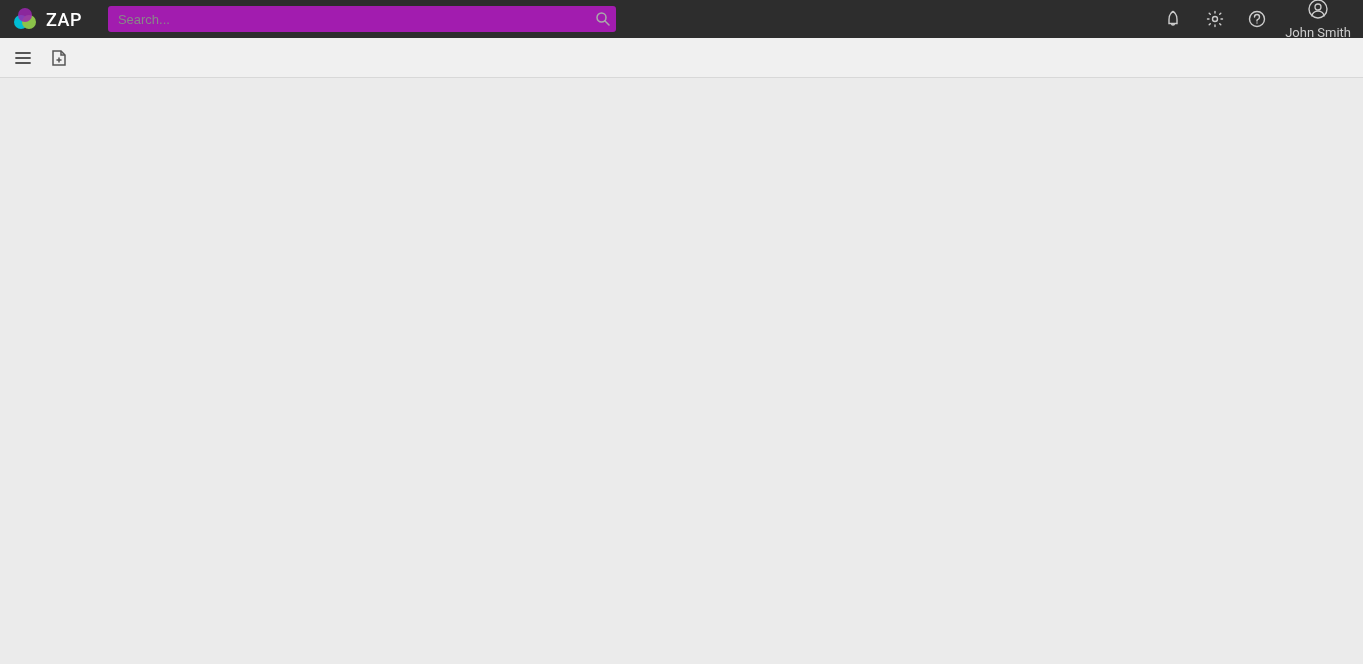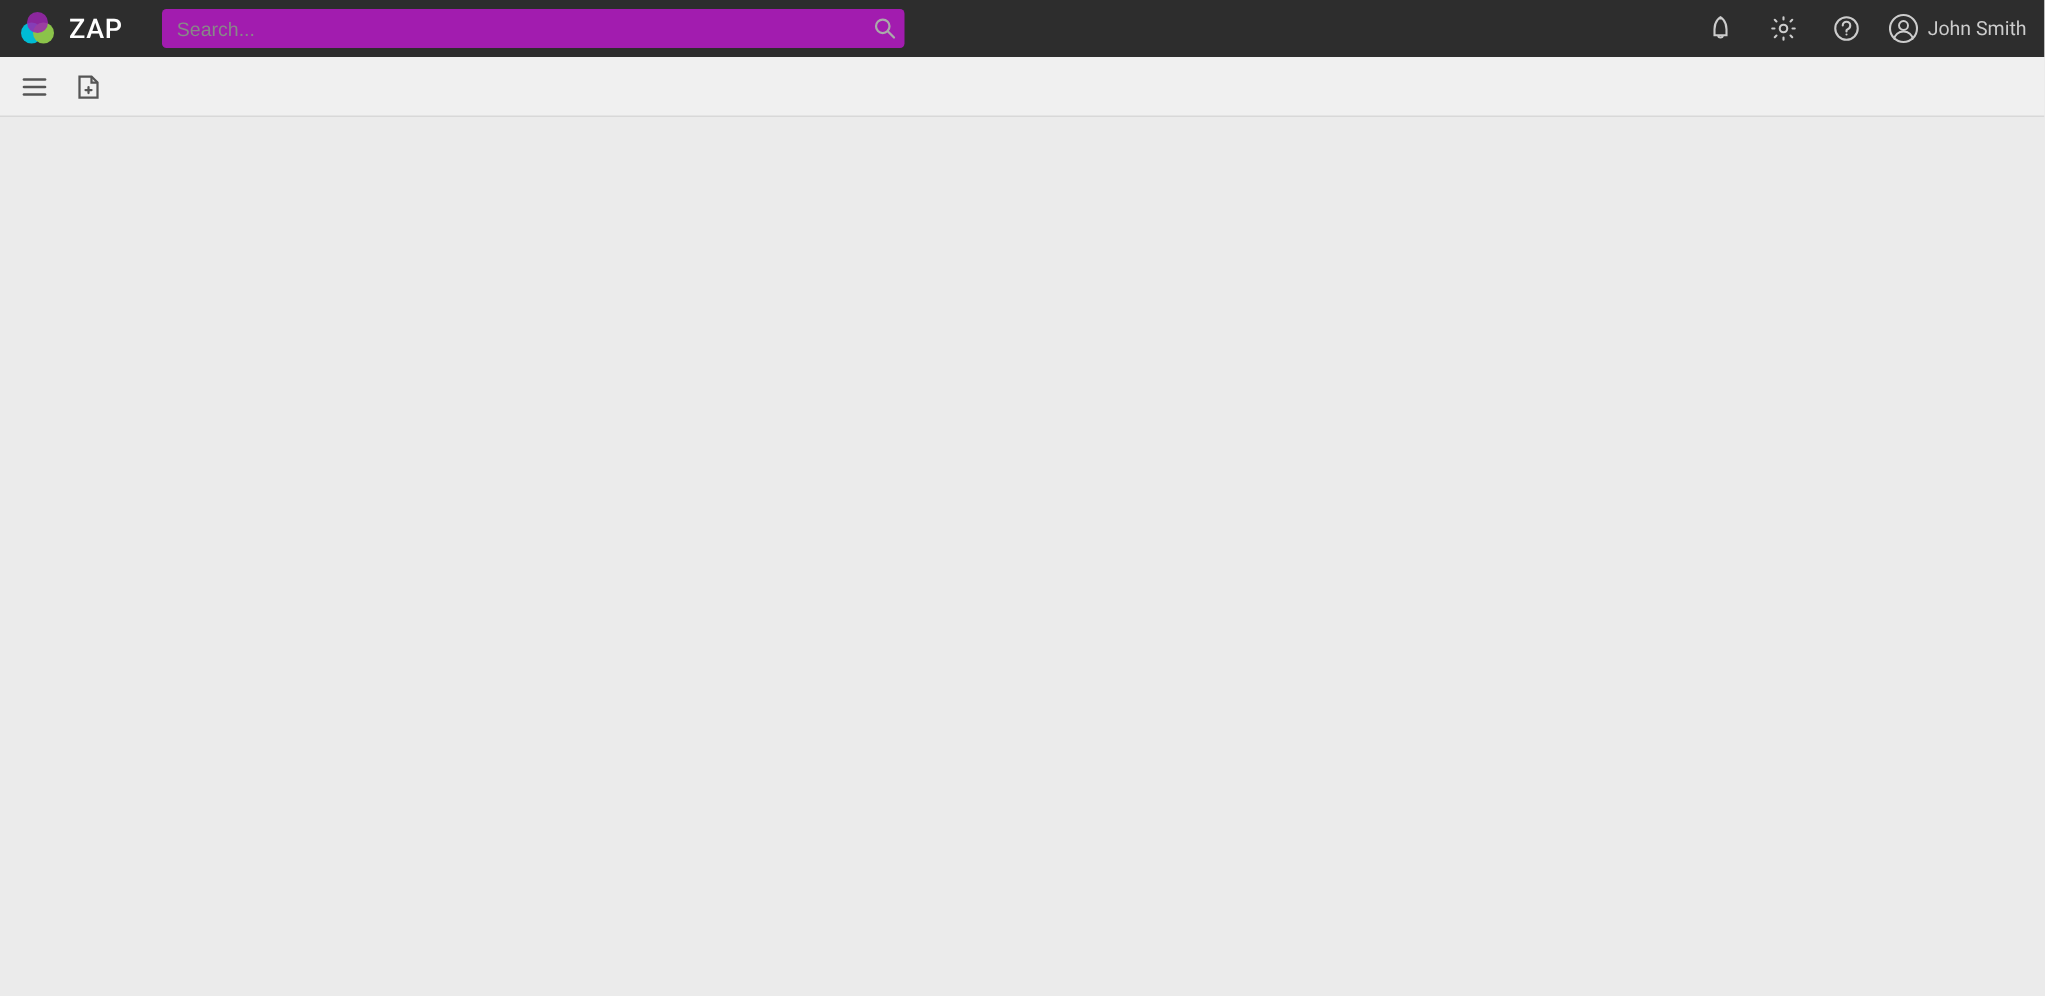--- a/index.html
+++ b/index.html
@@ -107,20 +107,21 @@
       height: 28px;
     }
 
     .navbar-user {
       display: flex;
       align-items: center;
       gap: 6px;
       cursor: pointer;
       color: #cccccc;
       font-size: 13px;
+      flex-direction: column;
     }
 
     
     .toolbar {
       width: 100%;
       height: 40px;
       background: #f0f0f0;
       display: flex;
       align-items: center;
       padding: 0 8px;

